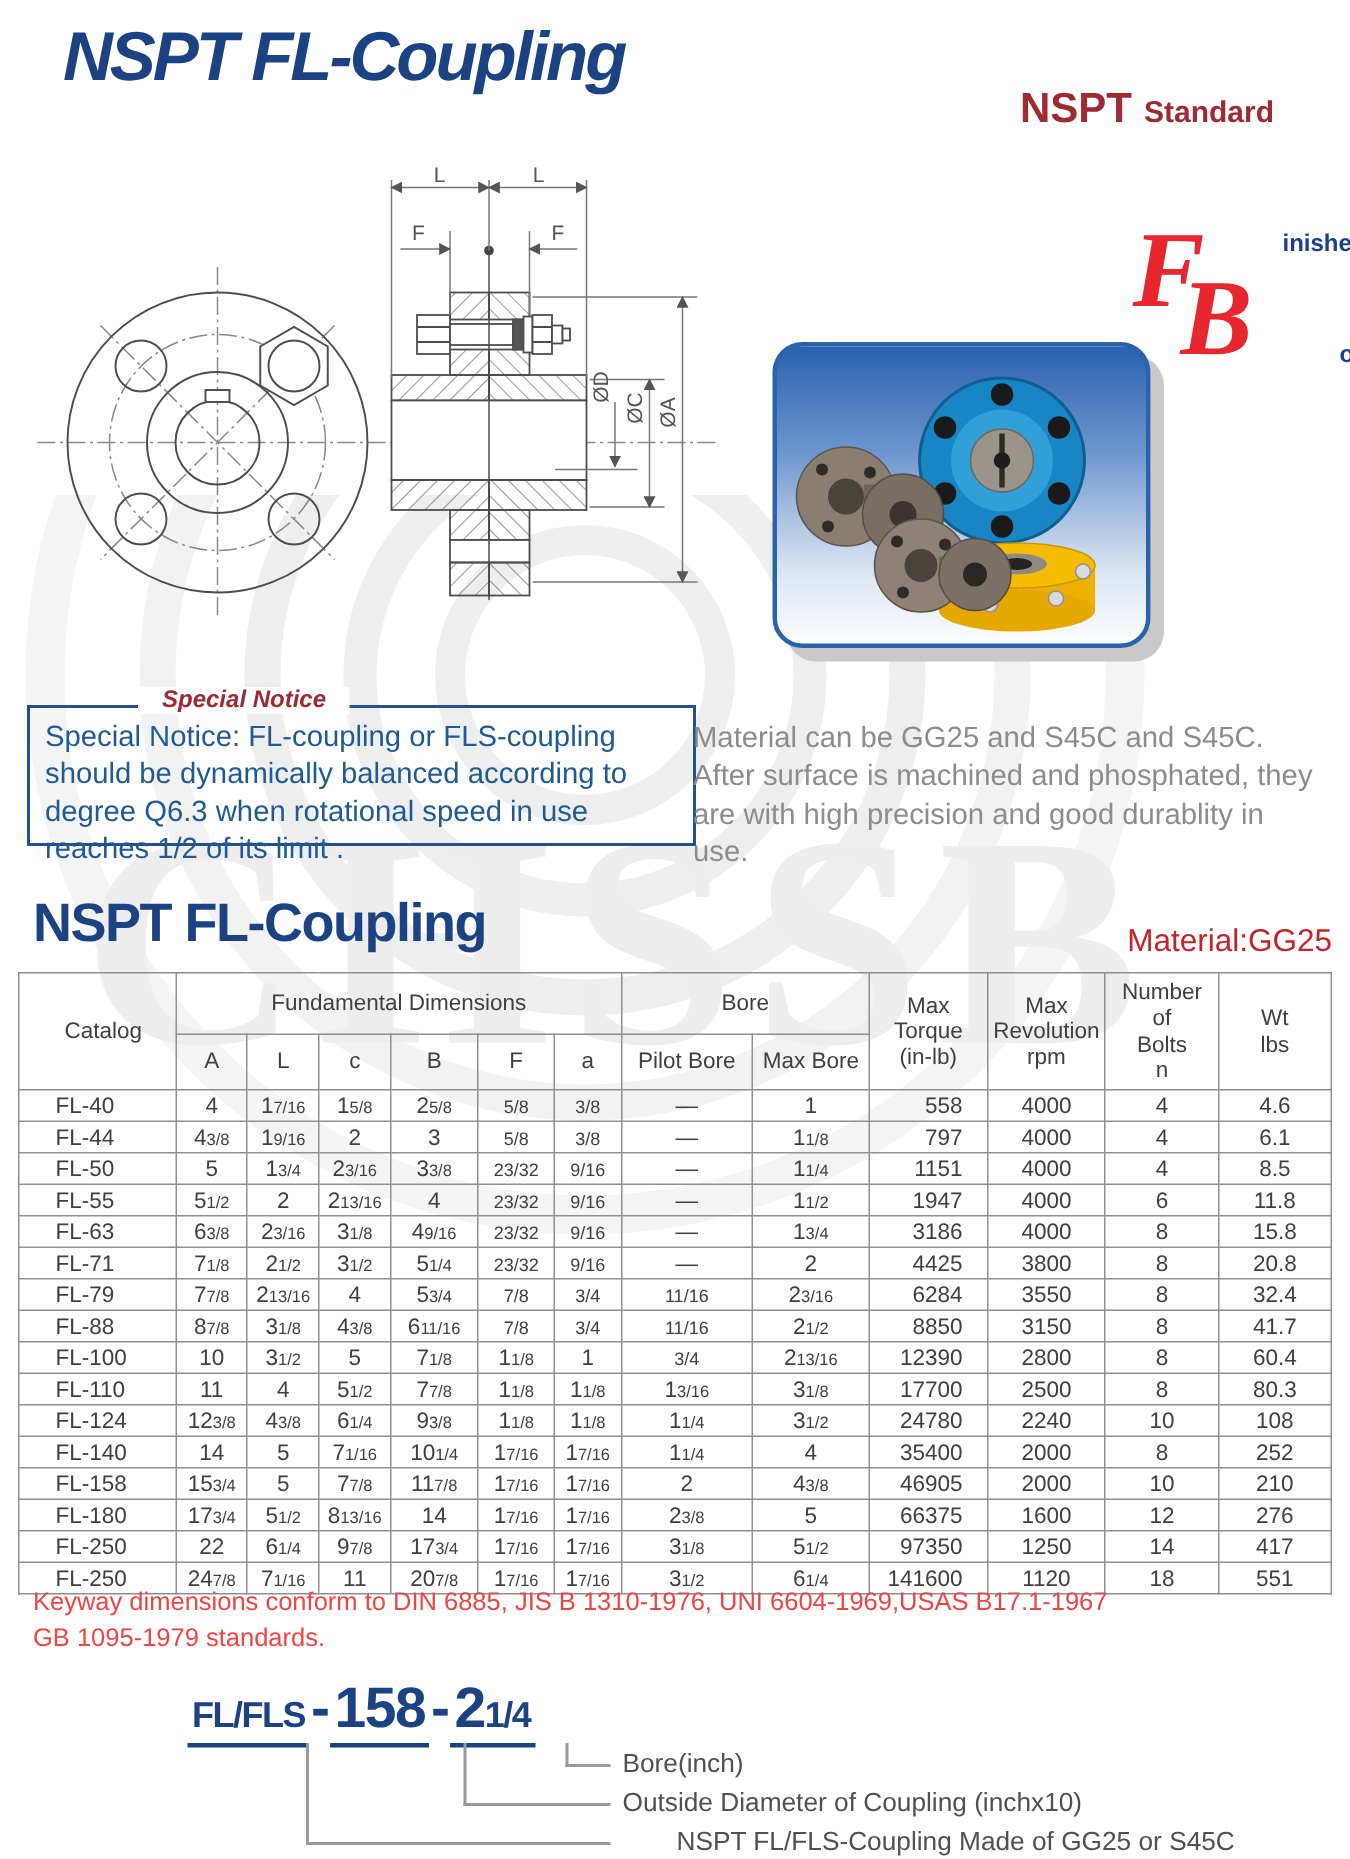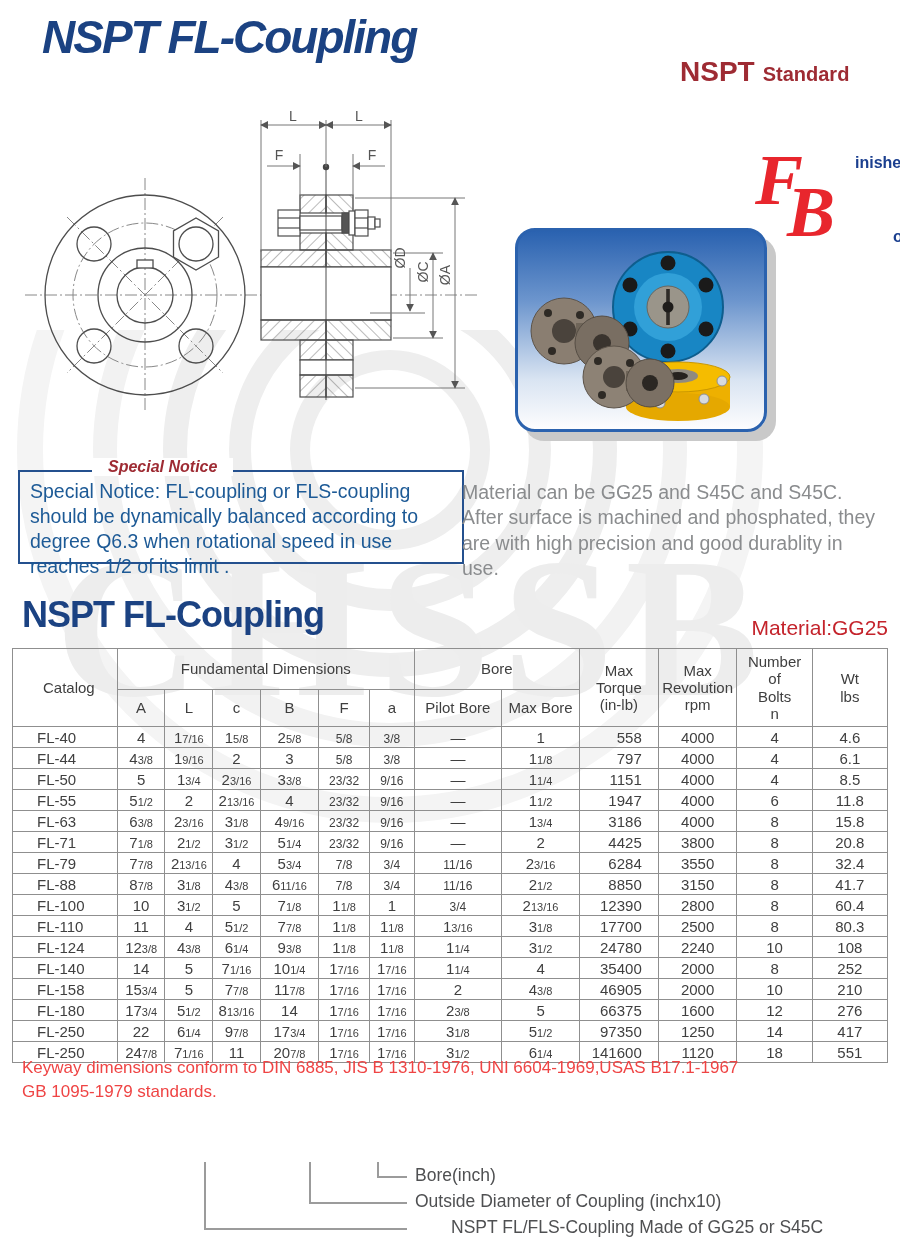--- a/index.html
+++ b/index.html
@@ -535,20 +535,21 @@
             <td>1120</td>
             <td>18</td>
             <td>551</td>
           </tr>
         </tbody>
     </table>
 
     <div class="abs footnote">Keyway dimensions conform to DIN 6885, JIS B 1310-1976, UNI 6604-1969,USAS B17.1-1967
 GB 1095-1979 standards.</div>
 
+    <div class="abs formula" id="formula"><span class="seg"><span class="fr only">FL/FLS</span></span><span class="sep">-</span><span class="seg">158</span><span class="sep">-</span><span class="seg"><span>2</span><span class="fr">1/4</span></span></div>
     <div class="conn" style="left:377px;top:1162px;width:28px;height:14px;"></div>
     <div class="conn" style="left:309px;top:1162px;width:96px;height:40px;"></div>
     <div class="conn" style="left:204px;top:1162px;width:201px;height:66px;"></div>
     <div class="flabel" style="top:1165px;">Bore(inch)</div>
     <div class="flabel" style="top:1191px;">Outside Diameter of Coupling (inchx10)</div>
     <div class="flabel" style="top:1217px;margin-left:36px;">NSPT FL/FLS-Coupling Made of GG25 or S45C</div>
 
   </div>
 </div>
 

